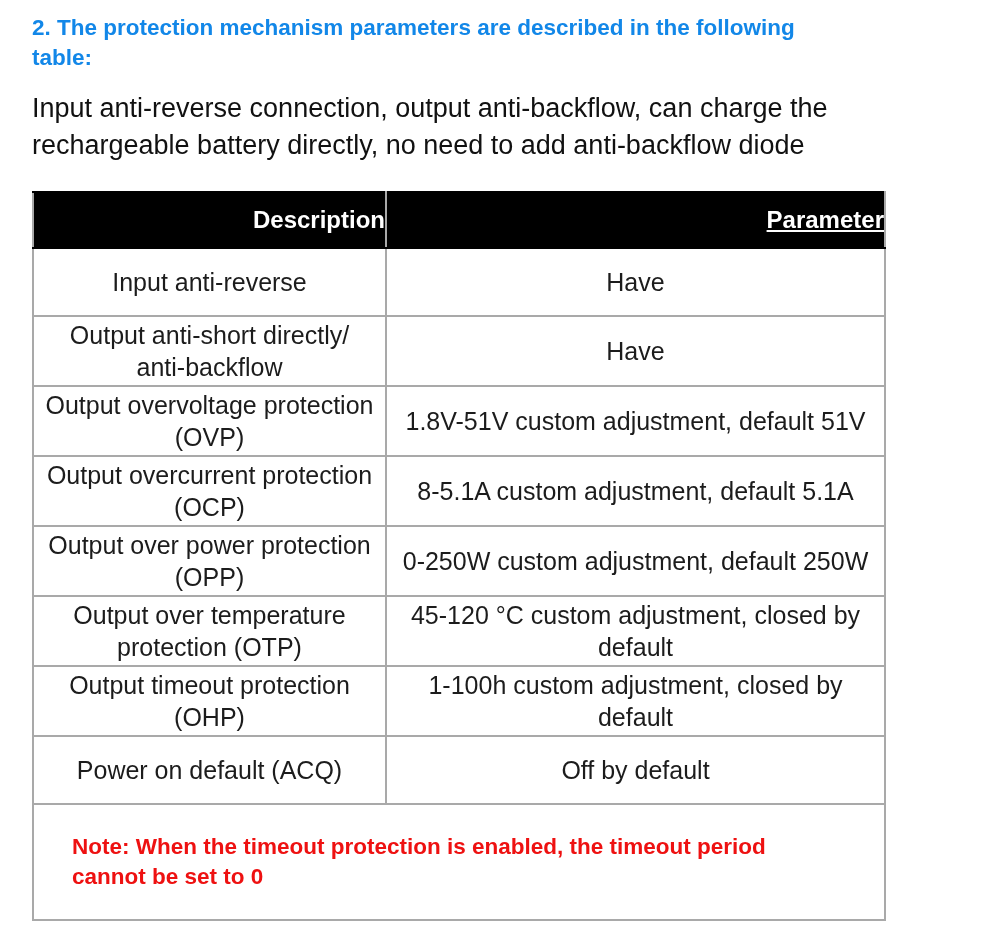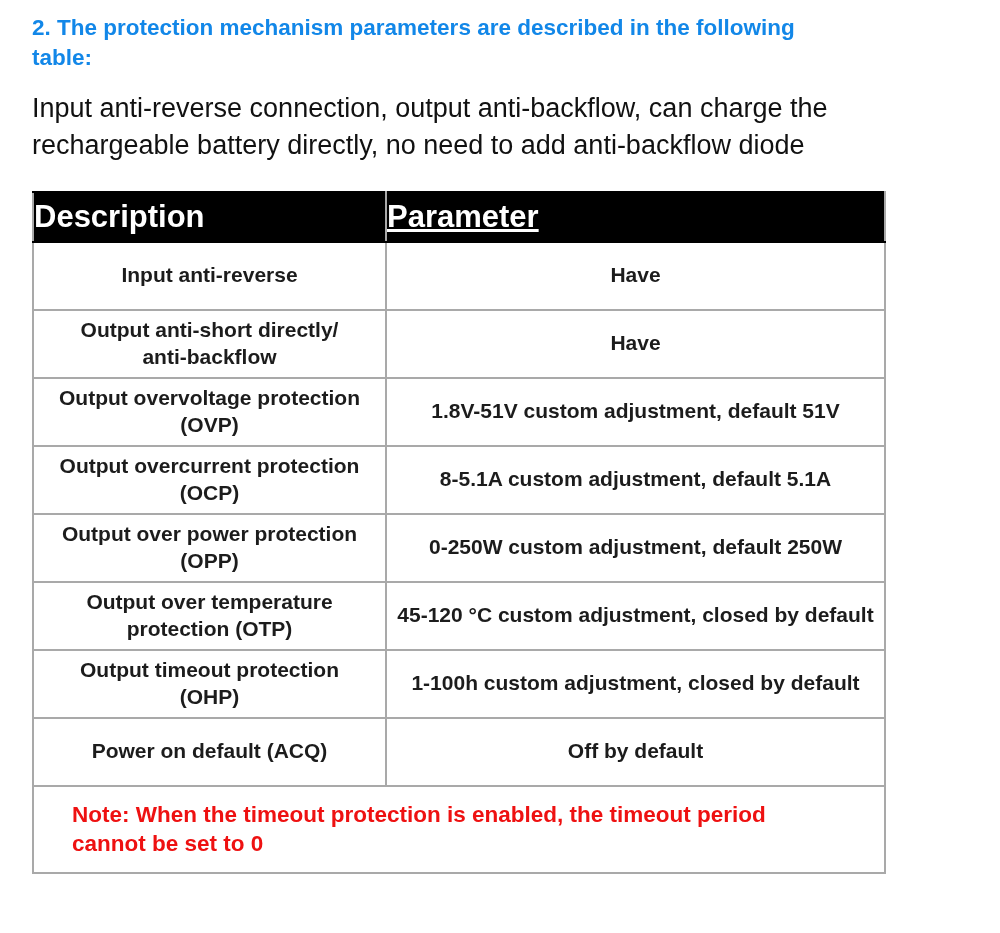--- a/index.html
+++ b/index.html
@@ -46,45 +46,44 @@
     border-collapse: collapse;
     table-layout: fixed;
     width: 852px;
     margin-top: 27px;
   }
   col.c1 { width: 353px; }
   col.c2 { width: 499px; }
   th {
     background: var(--header-bg, #000000);
     color: var(--header-text, #ffffff);
-    font-size: 31px;
+    font-size: 24px;
     font-weight: 700;
-    height: 50px;
-    text-align: left;
+    height: 56px;
+    text-align: right;
     vertical-align: middle;
     border: 2px solid var(--border-gray, #a9a9a9);
     border-top-color: var(--header-bg, #000000);
     border-bottom-color: var(--header-bg, #000000);
     padding: 0;
   }
   th + th { border-left-color: var(--header-bg, #000000); text-decoration: underline; }
   td {
     border: 2px solid var(--border-gray, #a9a9a9);
-    font-size: 21px;
+    font-size: 25px;
     line-height: 1.28;
     color: #1c1c1c;
     text-align: center;
     vertical-align: middle;
     height: 68px;
     padding: 2px 8px;
     white-space: pre-line;
-    font-weight: bold;
   }
   tr.note-row td {
-    height: 87px;
+    height: 116px;
     text-align: left;
     padding: 2px 24px 2px 38px;
     color: var(--note-red, #ee1111);
     font-weight: 700;
     font-size: 22.5px;
     line-height: 1.32;
   }
 </style>
 </head>
 <body>

